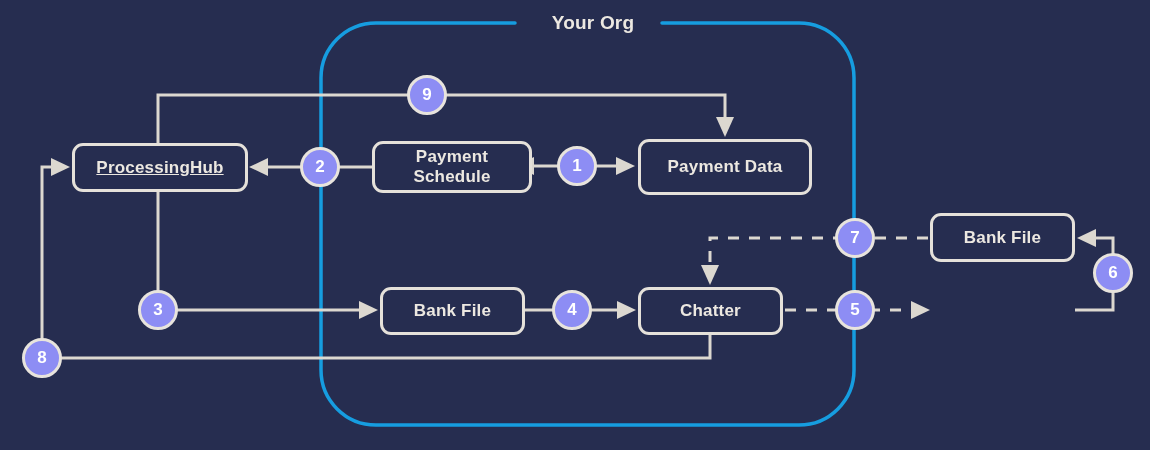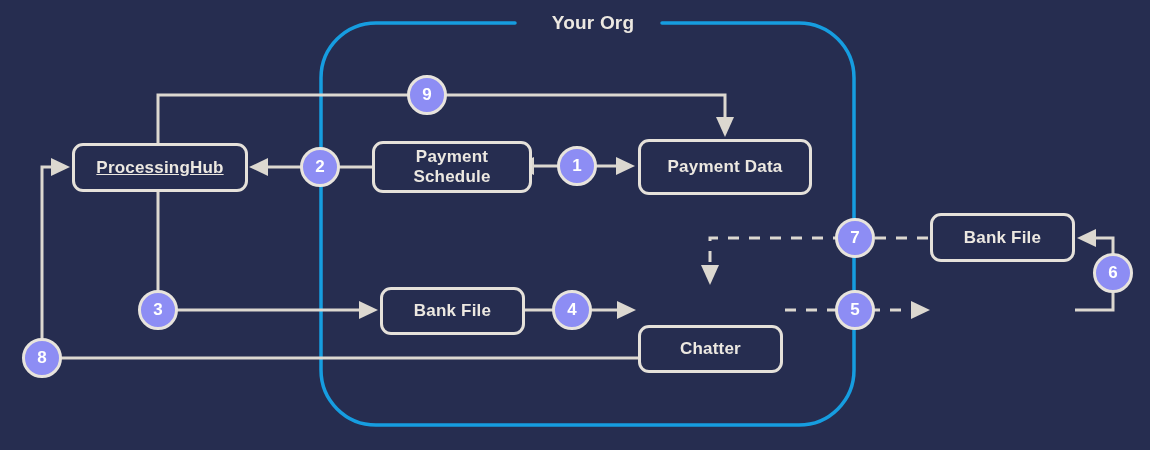--- a/index.html
+++ b/index.html
@@ -45,21 +45,21 @@
     align-items: center;
     justify-content: center;
     text-align: center;
     line-height: 1.15;
     letter-spacing: 0.2px;
   }
   .node-processing-hub   { left: 72px;  top: 143px; width: 176px; height: 49px; text-decoration: underline; }
   .node-payment-schedule { left: 372px; top: 141px; width: 160px; height: 52px; padding: 8px 18px; }
   .node-payment-data     { left: 638px; top: 139px; width: 174px; height: 56px; }
   .node-bank-file-int    { left: 380px; top: 287px; width: 145px; height: 48px; }
-  .node-chatter          { left: 638px; top: 287px; width: 145px; height: 48px; margin-top: 38px; }
+  .node-chatter          { left: 638px; top: 287px; width: 145px; height: 48px; }
   .node-bank-file-ext    { left: 930px; top: 213px; width: 145px; height: 49px; }
   .node-bank             { left: 930px; top: 287px; width: 145px; height: 48px; }
   .step {
     position: absolute;
     box-sizing: border-box;
     width: 40px;
     height: 40px;
     border: 3px solid #e8e4dd;
     border-radius: 50%;
     background: #8d8df4;

